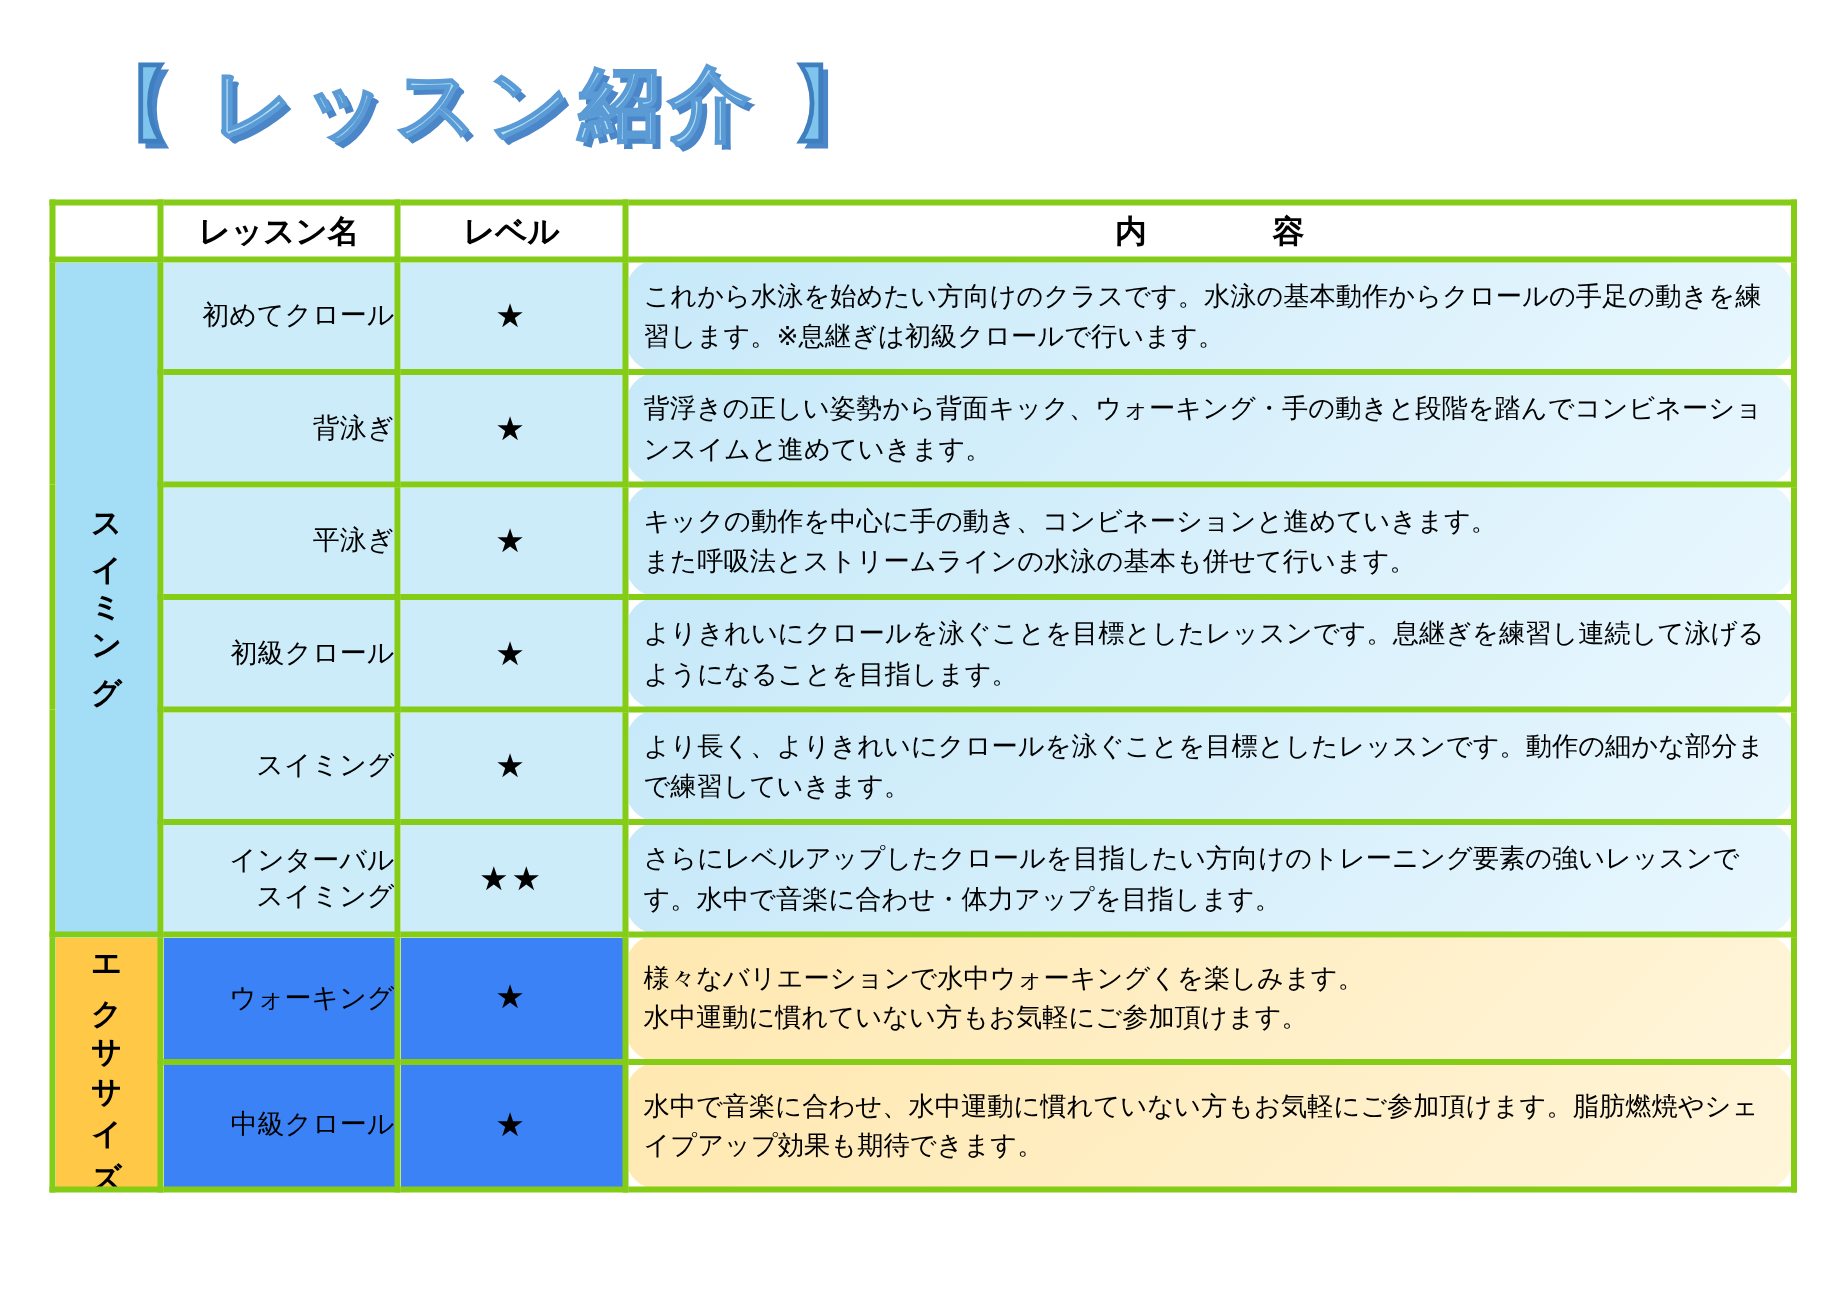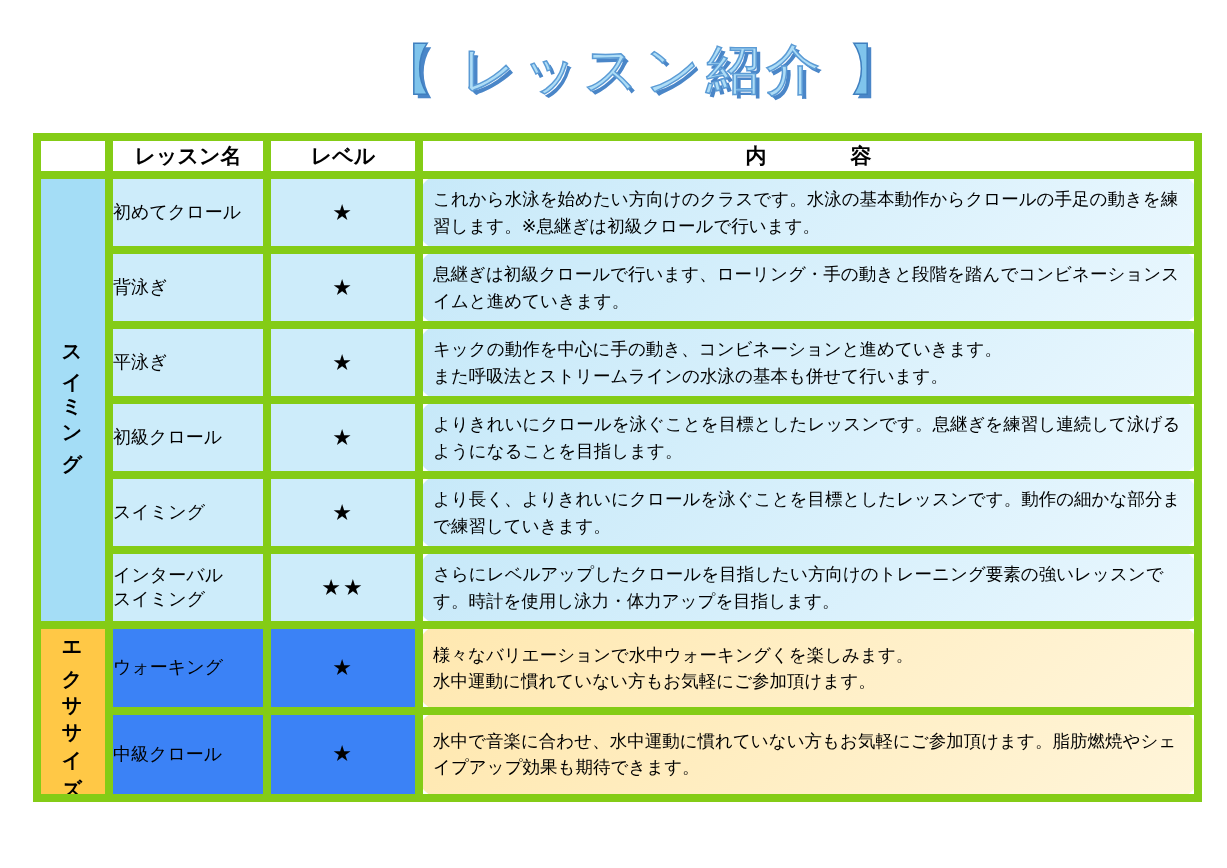--- a/index.html
+++ b/index.html
@@ -7,25 +7,24 @@
     width: 1227px; height: 868px;
     background: #ffffff;
     font-family: "Liberation Sans", "DejaVu Sans", sans-serif;
     color: #000;
     overflow: hidden;
   }
   .page { width: 1227px; height: 868px; position: relative; }
 
   
   .title {
-    text-align: center;
     margin-top: 34px;
     margin-left: 60px;
     font-size: 54px;
-    font-weight: normal;
+    font-weight: bold;
     letter-spacing: 6px;
     white-space: nowrap;
   }
   .title .glyph {
     color: #aeddf6;
     -webkit-text-stroke: 1.5px #5b9bd5;
     text-shadow: 4px 4px 0 #4a86c8;
   }
   .title .bracket {
     color: #7fc4ec;
@@ -34,21 +33,21 @@
   }
 
   
   table.lessons {
     border-collapse: collapse;
     table-layout: fixed;
     width: 1161px;
     margin: 26px 0 0 33px;
   }
   table.lessons td, table.lessons th {
-    border: 8px solid #84cc16;
+    border: 4px solid #84cc16;
     overflow: hidden;
   }
   tr.header-row { height: 38px; }
   tr.body-row   { height: 75px; }
 
   th.hd {
     background: #ffffff;
     font-size: 21px;
     font-weight: bold;
     text-align: center;
@@ -63,21 +62,21 @@
     writing-mode: vertical-rl;
     text-orientation: upright;
     font-size: 20px;
     font-weight: bold;
     letter-spacing: 4px;
   }
   td.cat-swim { background: #a4ddf6; }
   td.cat-ex   { background: #ffc846; }
 
   td.name {
-    text-align: left;
+    text-align: right;
     vertical-align: middle;
     font-size: 18px;
     white-space: pre-line;
     line-height: 1.3;
   }
   td.level {
     text-align: center;
     vertical-align: middle;
     font-size: 22px;
     letter-spacing: 2px;
@@ -127,21 +126,21 @@
         <span class="vert">スイミング</span>
       </td>
       <td class="name">初めてクロール</td>
       <td class="level">★</td>
       <td class="content">これから水泳を始めたい方向けのクラスです。水泳の基本動作からクロールの手足の動きを練習します。※息継ぎは初級クロールで行います。</td>
     </tr>
 
     <tr class="body-row swim">
       <td class="name">背泳ぎ</td>
       <td class="level">★</td>
-      <td class="content">息継ぎは初級クロールで行います、ローリング・手の動きと段階を踏んでコンビネーションスイムと進めていきます。</td>
+      <td class="content">背浮きの正しい姿勢から背面キック、ウォーキング・手の動きと段階を踏んでコンビネーションスイムと進めていきます。</td>
     </tr>
 
     <tr class="body-row swim">
       <td class="name">平泳ぎ</td>
       <td class="level">★</td>
       <td class="content">キックの動作を中心に手の動き、コンビネーションと進めていきます。
 また呼吸法とストリームラインの水泳の基本も併せて行います。</td>
     </tr>
 
     <tr class="body-row swim">
@@ -153,21 +152,21 @@
     <tr class="body-row swim">
       <td class="name">スイミング</td>
       <td class="level">★</td>
       <td class="content">より長く、よりきれいにクロールを泳ぐことを目標としたレッスンです。動作の細かな部分まで練習していきます。</td>
     </tr>
 
     <tr class="body-row swim">
       <td class="name">インターバル
 スイミング</td>
       <td class="level">★★</td>
-      <td class="content">さらにレベルアップしたクロールを目指したい方向けのトレーニング要素の強いレッスンです。時計を使用し泳力・体力アップを目指します。</td>
+      <td class="content">さらにレベルアップしたクロールを目指したい方向けのトレーニング要素の強いレッスンです。水中で音楽に合わせ・体力アップを目指します。</td>
     </tr>
 
     <tr class="body-row ex">
       <td class="cat cat-ex" rowspan="2">
         <span class="vert">エクササイズ</span>
       </td>
       <td class="name">ウォーキング</td>
       <td class="level">★</td>
       <td class="content">様々なバリエーションで水中ウォーキングくを楽しみます。
 水中運動に慣れていない方もお気軽にご参加頂けます。</td>

